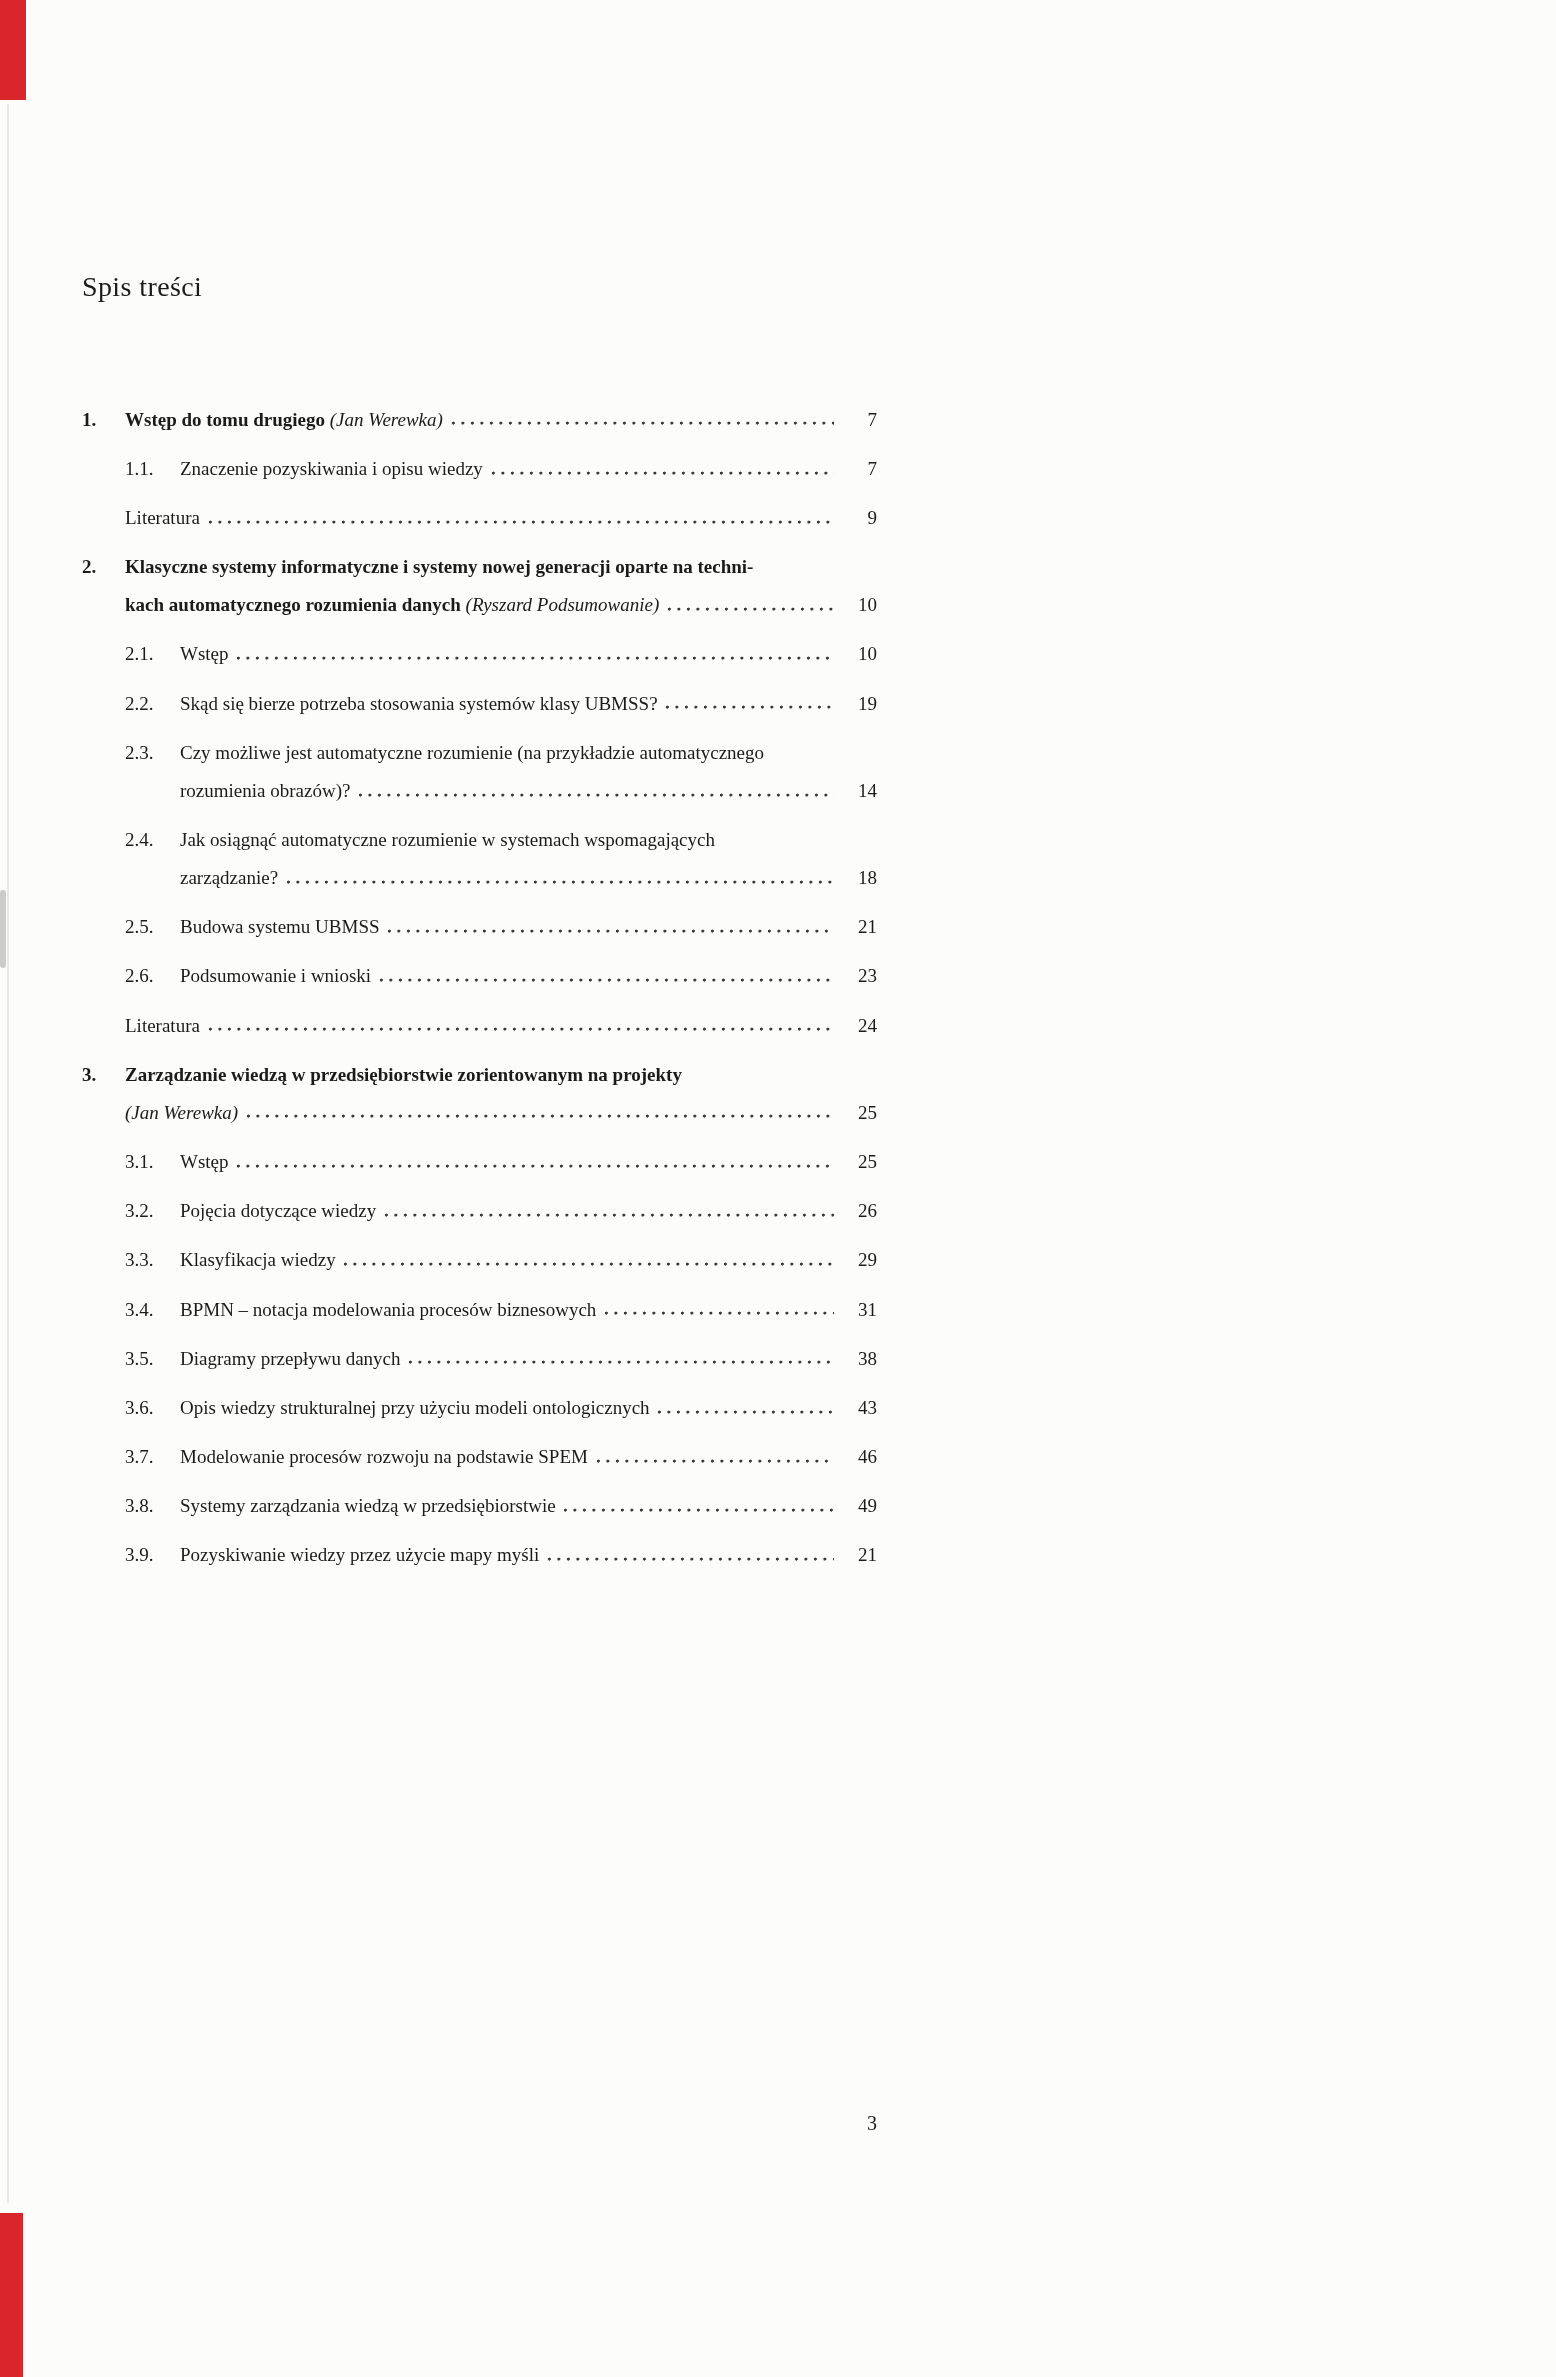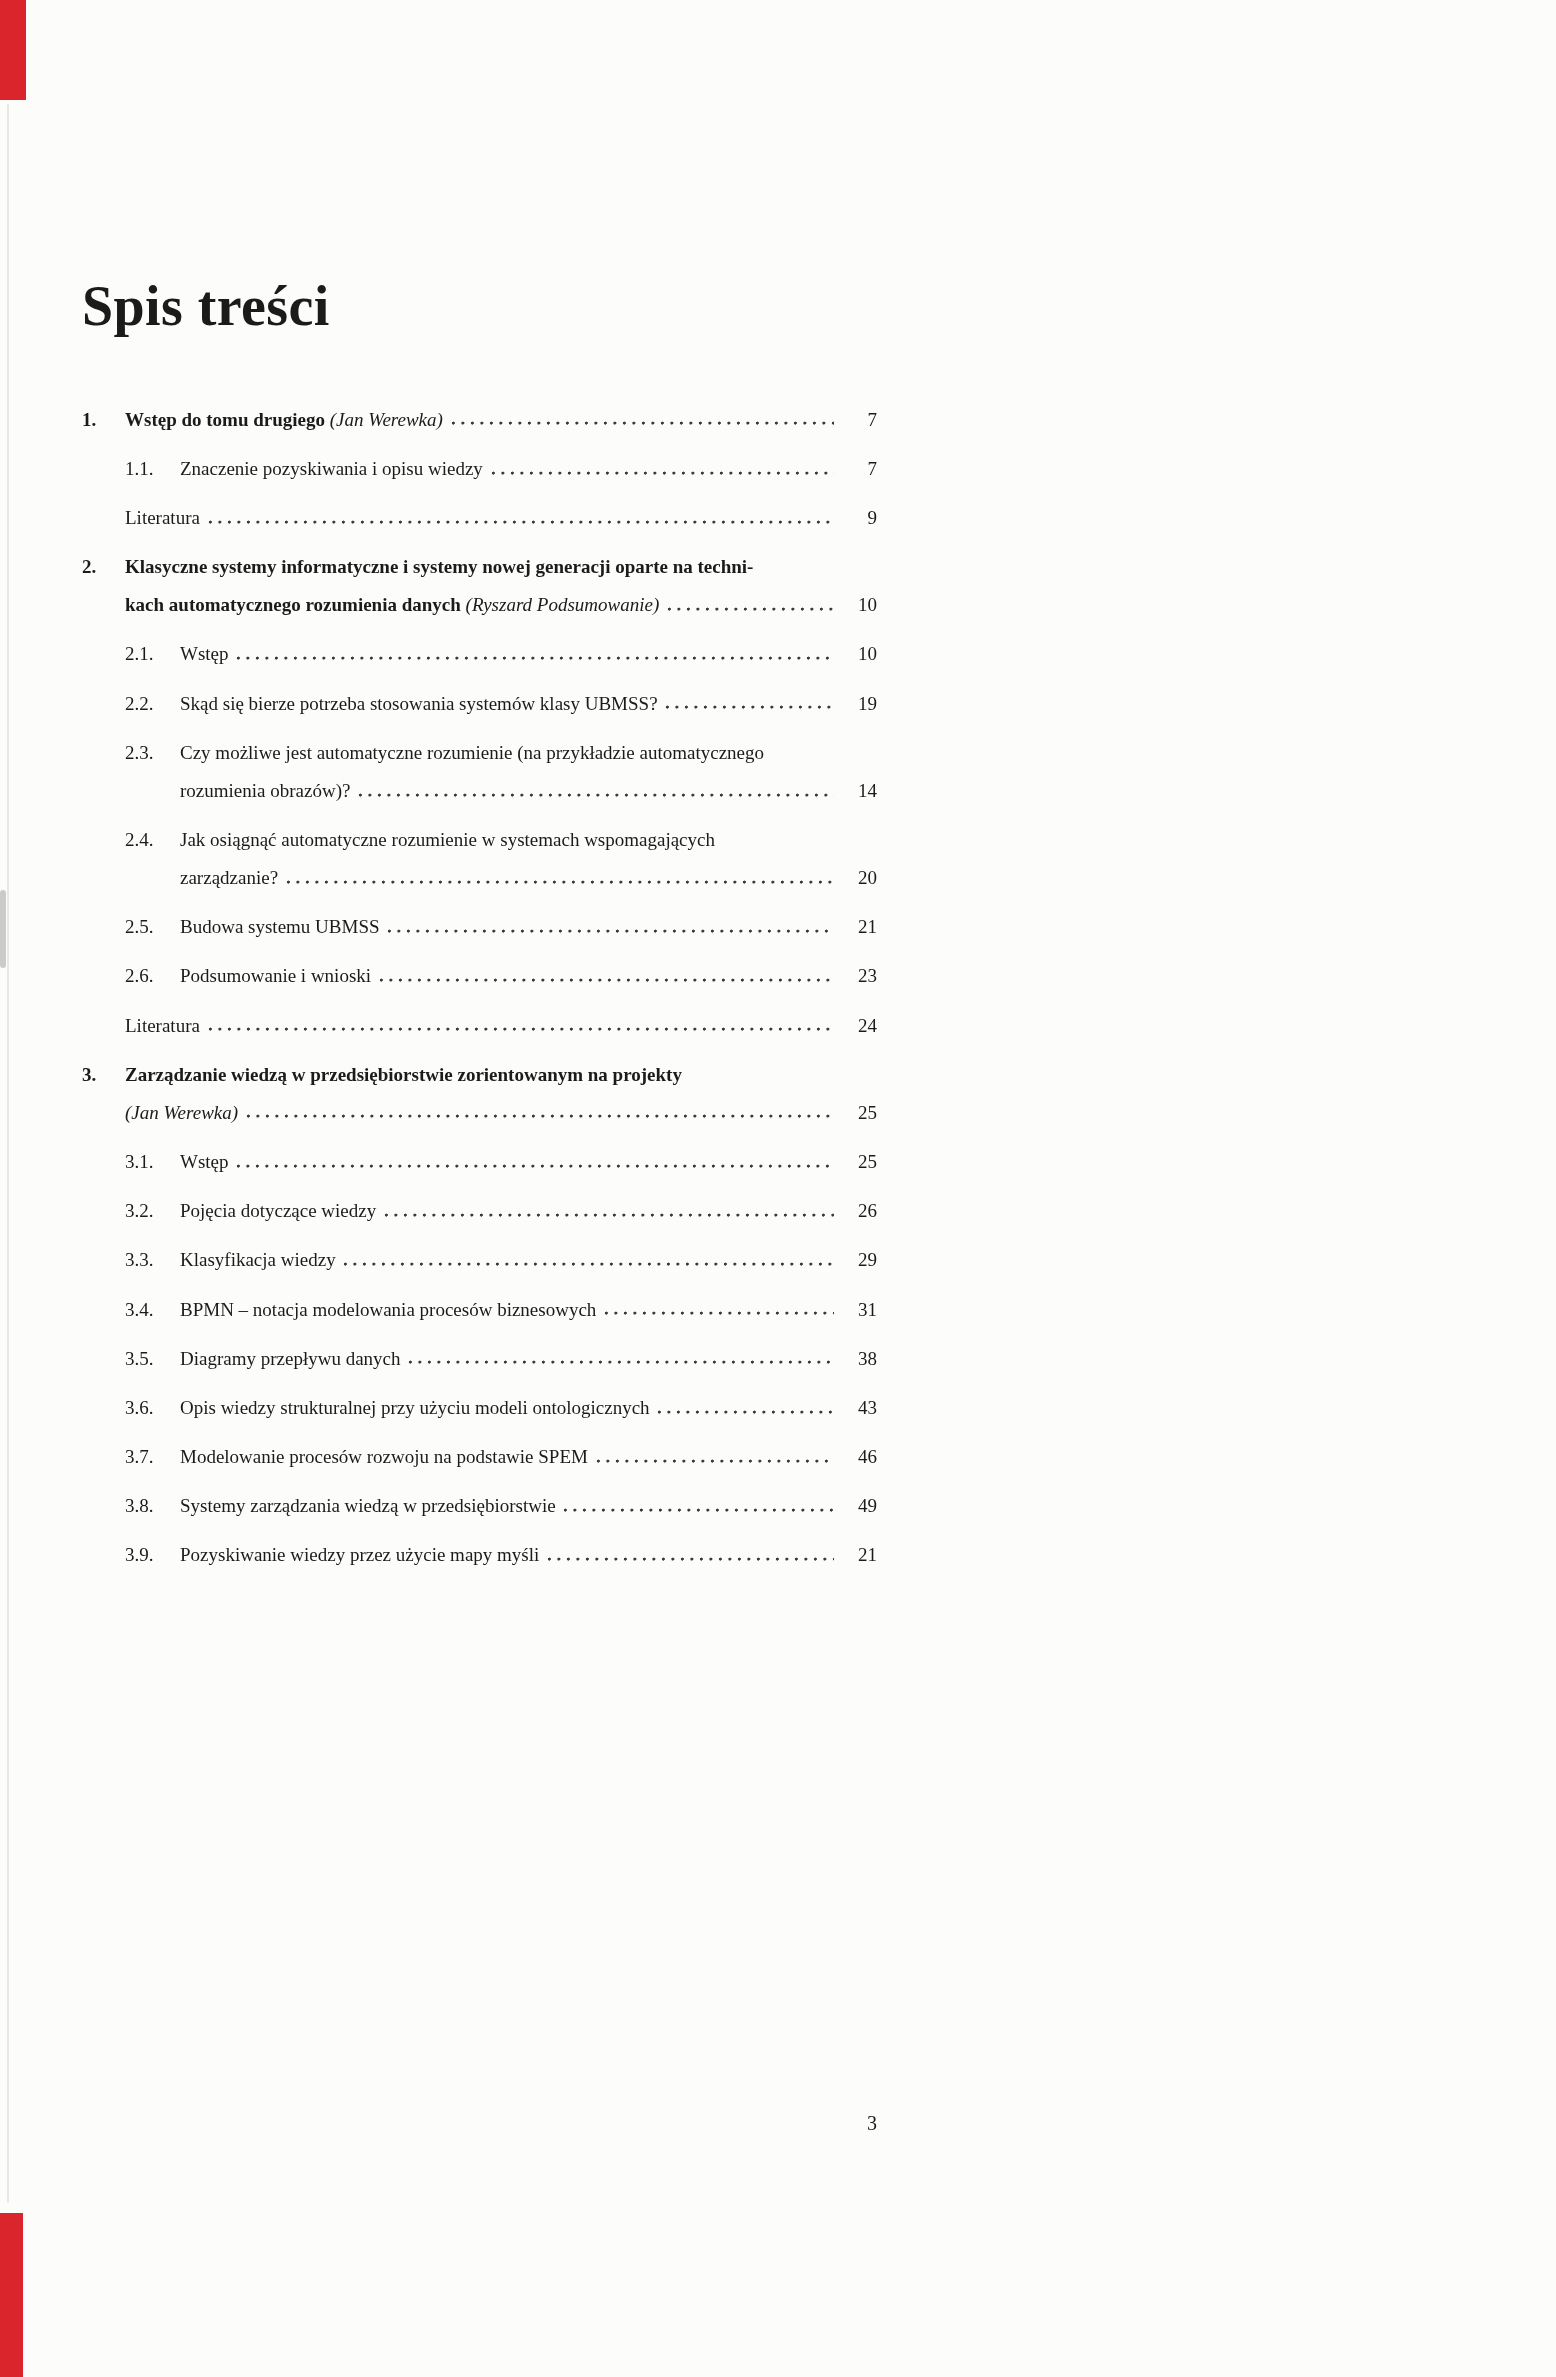--- a/index.html
+++ b/index.html
@@ -35,23 +35,23 @@
     position: absolute;
     left: 0; top: 890px;
     width: 6px; height: 78px;
     background: rgba(90,90,90,0.30);
     border-radius: 3.5px;
   }
 
   .title {
     position: absolute;
     left: 82px;
-    top: 236px;
-    font-size: 56px;
-    font-weight: bold;
+    top: 252px;
+    font-size: 28px;
+    font-weight: normal;
     letter-spacing: 0.4px;
   }
 
   .toc {
     position: absolute;
     left: 82px;
     top: 399px;
     width: 795px;
     font-size: 19px;
     line-height: 38px;
@@ -178,21 +178,21 @@
       </div>
       <div class="entry section">
         <span class="num">2.4.</span>
         <div class="entry-body">
           <div class="line">
             <span class="text"><span class="seg-n">Jak osiągnąć automatyczne rozumienie w systemach wspomagających</span></span>
           </div>
           <div class="line">
             <span class="text"><span class="seg-n">zarządzanie?</span></span>
             <span class="dots"></span>
-            <span class="pagenum">20</span>
+            <span class="pagenum">18</span>
           </div>
         </div>
       </div>
       <div class="entry section">
         <span class="num">2.5.</span>
         <div class="entry-body">
           <div class="line">
             <span class="text"><span class="seg-n">Budowa systemu UBMSS</span></span>
             <span class="dots"></span>
             <span class="pagenum">21</span>

